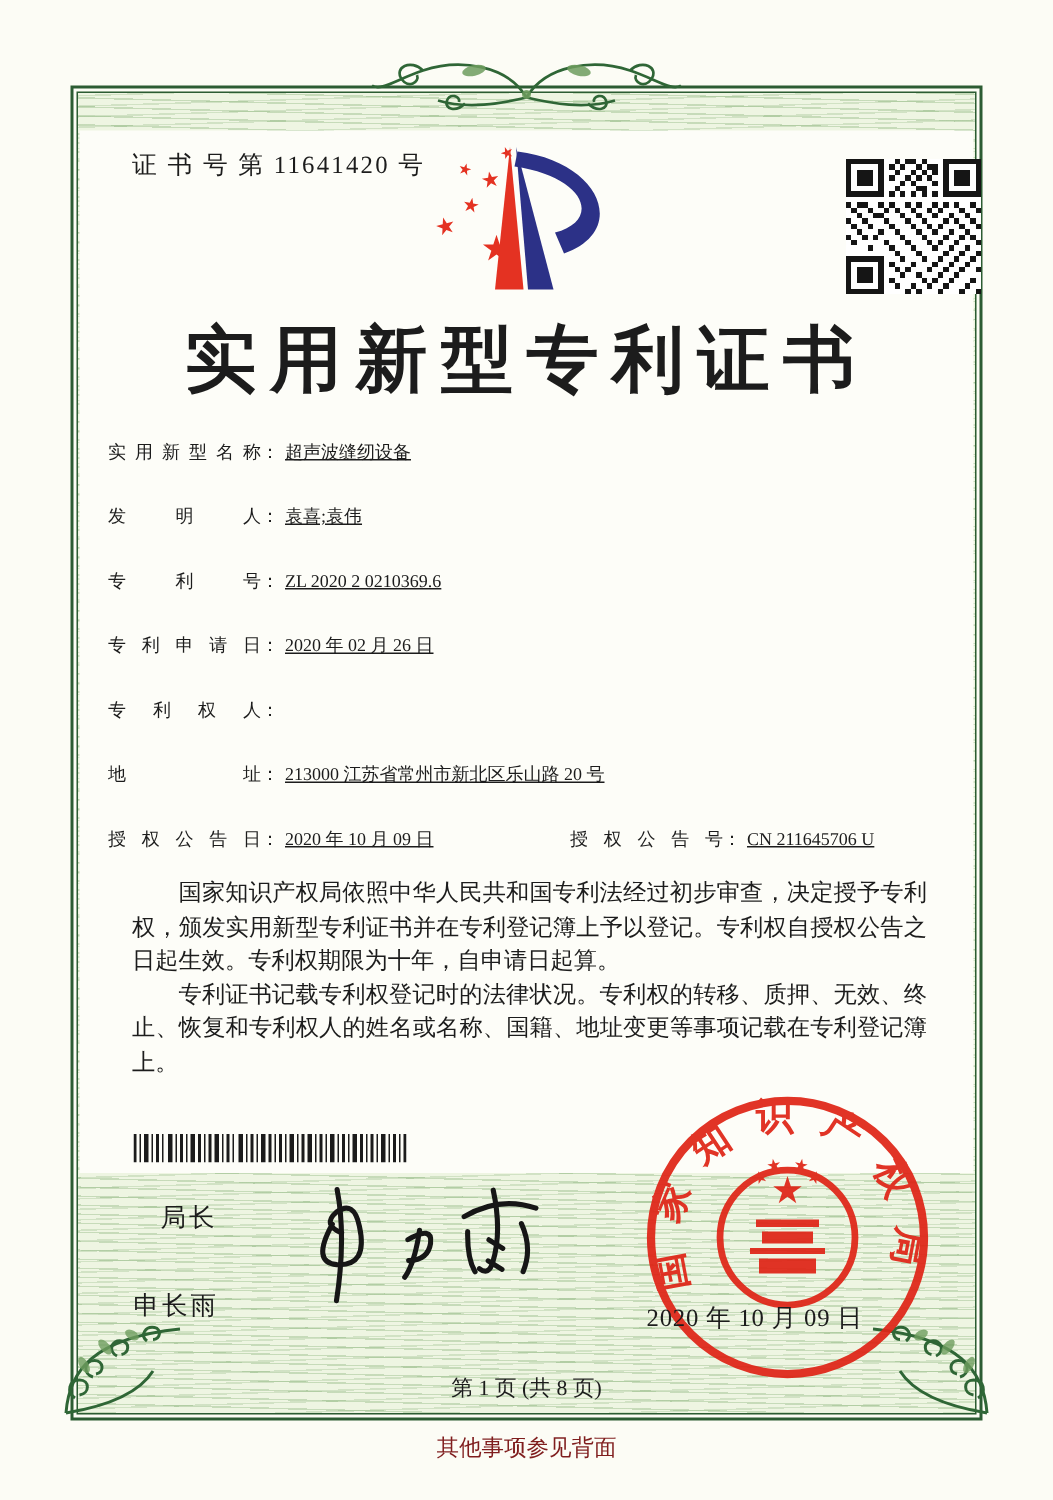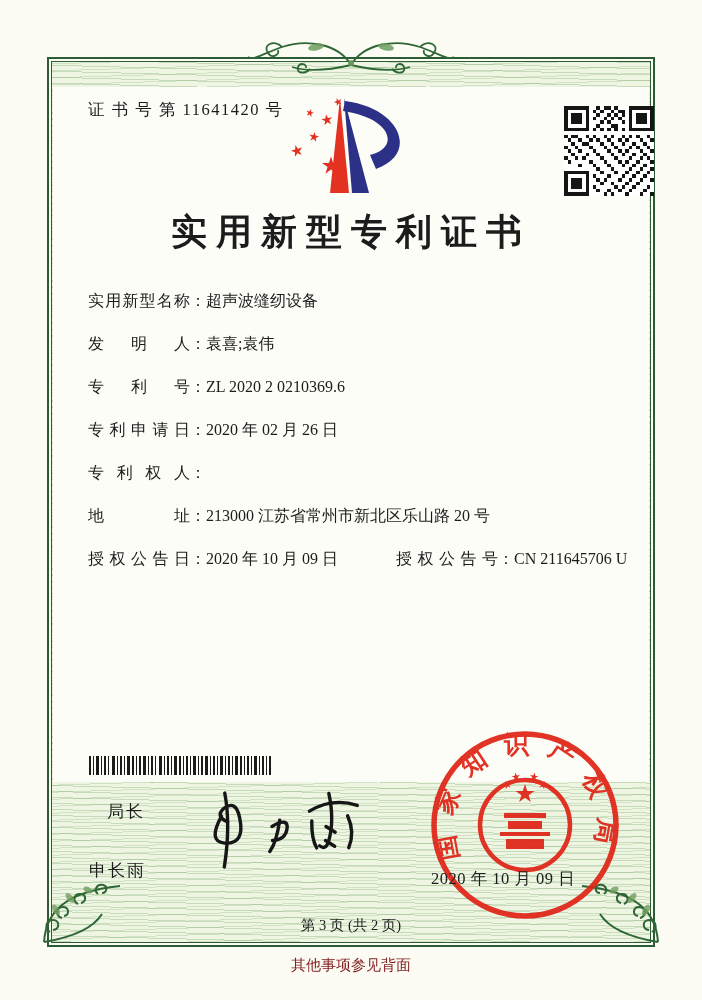--- a/index.html
+++ b/index.html
@@ -19,27 +19,27 @@
   .content-panel{position:absolute;left:1px;right:1px;top:25px;height:695px;background:#fdfdf8;}
   .ornament{position:absolute;z-index:4;}
   .ornament.top-center{left:246px;top:34px;width:210px;height:46px;}
   .ornament.corner-left{left:40px;top:874px;width:84px;height:72px;}
   .ornament.corner-right{left:578px;top:874px;width:84px;height:72px;transform:scaleX(-1);}
   
   .cert-no{position:absolute;left:88px;top:99px;font-size:16.5px;letter-spacing:1.5px;z-index:5;}
   .logo{position:absolute;left:283px;top:92px;width:134px;height:106px;z-index:5;}
   .qr{position:absolute;left:564px;top:106px;width:90px;height:90px;z-index:5;}
   .title{position:absolute;left:0;right:0;top:208px;text-align:center;
-    font-size:36px;font-weight:bold;letter-spacing:9px;z-index:5;}
-  
-  .fields{position:absolute;left:88px;top:290px;width:535px;z-index:5;font-size:16px;}
+    font-size:48px;font-weight:bold;letter-spacing:9px;z-index:5;}
+  
+  .fields{position:absolute;left:72px;top:290px;width:535px;z-index:5;font-size:12px;}
   .field-row{display:flex;height:22px;line-height:22px;margin-bottom:21px;white-space:nowrap;}
   .field-label{width:102px;flex:none;text-align:justify;text-align-last:justify;}
   .field-colon{width:16px;flex:none;}
-  .field-value{flex:none;}
+  .field-value{flex:none;text-decoration:underline;}
   .grant-date-value{width:176px;flex:none;}
   .grant-gap{width:14px;flex:none;}
   
   .decree{position:absolute;left:88px;right:84px;top:585px;z-index:5;}
   .decree p{margin:0;font-size:15.5px;line-height:22.5px;text-indent:2em;text-align:justify;}
   
   .barcode{position:absolute;left:89px;top:756px;width:182px;height:19px;z-index:5;}
   .officer-title{position:absolute;left:107px;top:800px;font-size:17px;letter-spacing:2px;z-index:6;}
   .officer-name{position:absolute;left:89px;top:859px;font-size:17px;letter-spacing:2px;z-index:6;}
   .signature{position:absolute;left:192px;top:784px;width:185px;height:88px;z-index:6;}
@@ -181,20 +181,24 @@
       <span class="field-label">授权公告日</span>
         <span class="field-colon">：</span>
         <span class="field-value grant-date-value">2020 年 10 月 09 日</span>
         <span class="grant-gap"></span>
         <span class="field-label">授权公告号</span>
         <span class="field-colon">：</span>
         <span class="field-value">CN 211645706 U</span>
     </div>
   </div>
 
+  <div class="decree">
+    <p>国家知识产权局依照中华人民共和国专利法经过初步审查，决定授予专利权，颁发实用新型专利证书并在专利登记簿上予以登记。专利权自授权公告之日起生效。专利权期限为十年，自申请日起算。</p>
+    <p>专利证书记载专利权登记时的法律状况。专利权的转移、质押、无效、终止、恢复和专利权人的姓名或名称、国籍、地址变更等事项记载在专利登记簿上。</p>
+  </div>
 
   <svg class="barcode" viewBox="0 0 182 19" preserveAspectRatio="none">
     <path fill="#1b1b1b" d="M0 0h2v19H0zM4 0h1v19H4zM7 0h3v19H7zM12 0h1v19h-1zM15 0h2v19h-2zM19 0h1v19h-1zM23 0h3v19h-3zM28 0h1v19h-1zM31 0h2v19h-2zM35 0h1v19h-1zM38 0h3v19h-3zM43 0h2v19h-2zM47 0h1v19h-1zM50 0h2v19h-2zM54 0h3v19h-3zM59 0h1v19h-1zM62 0h2v19h-2zM66 0h1v19h-1zM70 0h3v19h-3zM75 0h1v19h-1zM78 0h2v19h-2zM82 0h1v19h-1zM85 0h3v19h-3zM90 0h2v19h-2zM94 0h1v19h-1zM97 0h2v19h-2zM101 0h1v19h-1zM104 0h3v19h-3zM109 0h1v19h-1zM112 0h2v19h-2zM116 0h3v19h-3zM121 0h1v19h-1zM124 0h2v19h-2zM128 0h1v19h-1zM131 0h3v19h-3zM136 0h1v19h-1zM139 0h2v19h-2zM143 0h1v19h-1zM146 0h3v19h-3zM151 0h2v19h-2zM155 0h1v19h-1zM158 0h2v19h-2zM162 0h1v19h-1zM165 0h3v19h-3zM170 0h1v19h-1zM173 0h2v19h-2zM177 0h1v19h-1zM180 0h2v19h-2z"></path>
   </svg>
 
   <div class="officer-title">局长</div>
   <div class="officer-name">申长雨</div>
 
   <svg class="signature" viewBox="0 0 185 88">
     <g fill="none" stroke="#161616" stroke-width="3.4" stroke-linecap="round" transform="rotate(-2 92 44)">
@@ -230,16 +234,16 @@
         <use href="#star-b" transform="translate(125 67) scale(0.45) rotate(20)"></use>
         <rect x="86" y="95" width="42" height="5"></rect>
         <rect x="90" y="103" width="34" height="8"></rect>
         <rect x="82" y="114" width="50" height="4"></rect>
         <rect x="88" y="121" width="38" height="10"></rect>
       </g>
     </g>
   </svg>
   <div class="seal-date">2020 年 10 月 09 日</div>
 
-  <div class="page-info">第 3 页 (共 2 页)</div>
+  <div class="page-info">第 1 页 (共 8 页)</div>
   <div class="back-note">其他事项参见背面</div>
 
 </div>
 
 </body></html>

